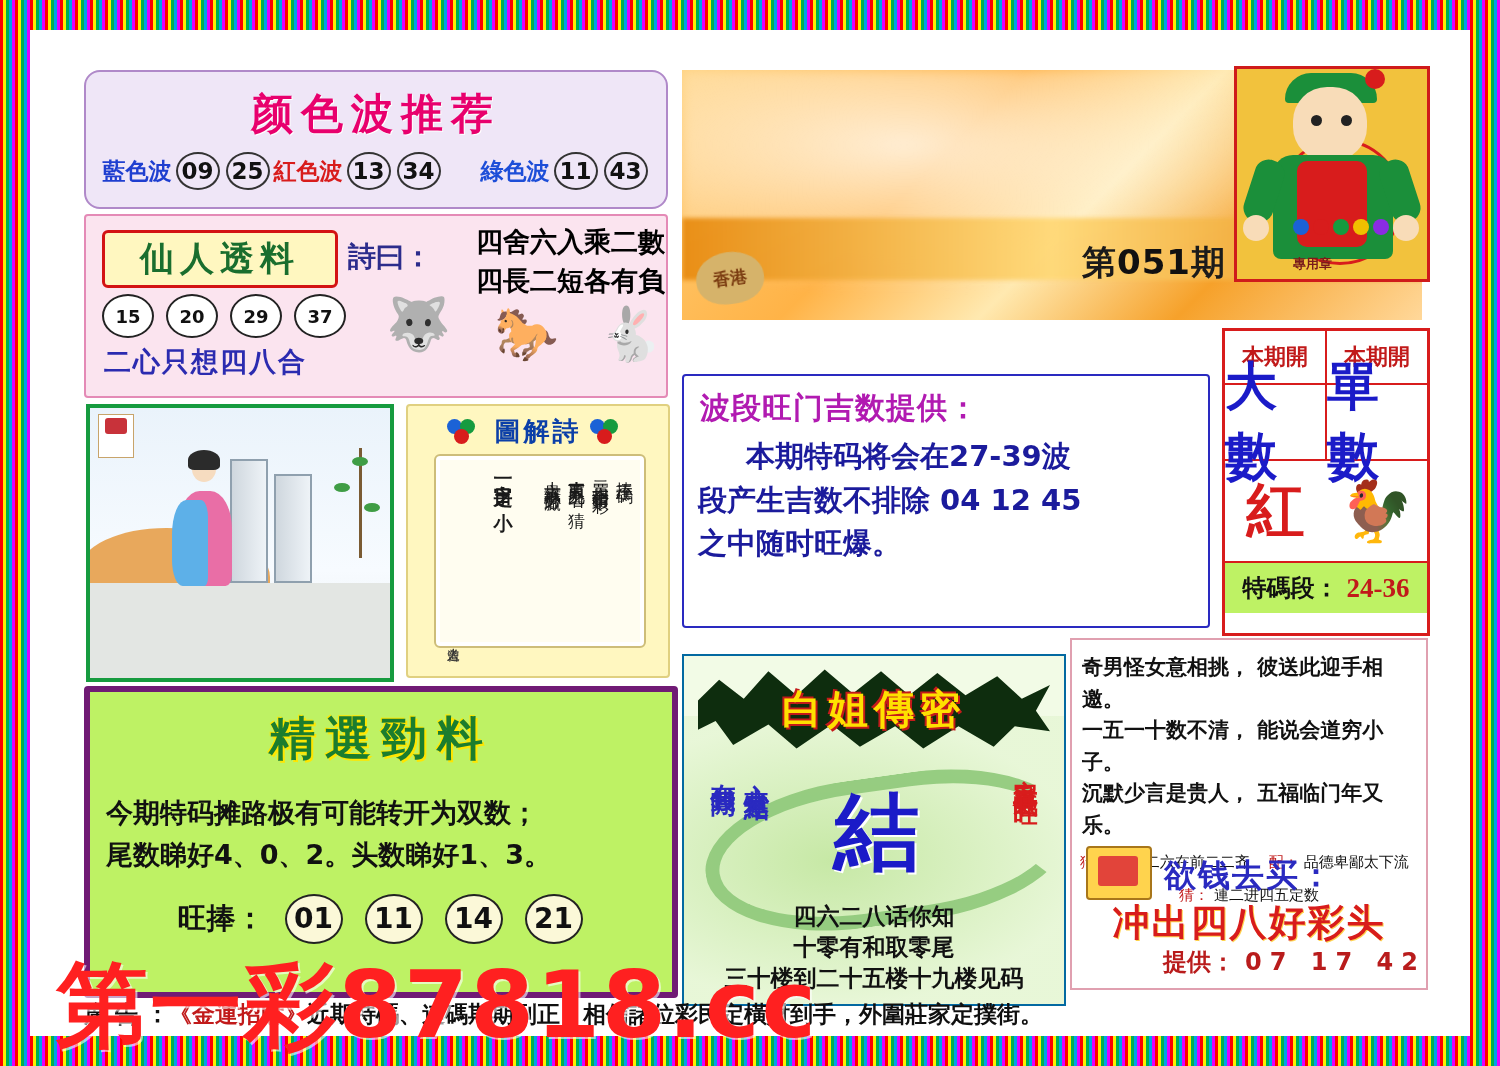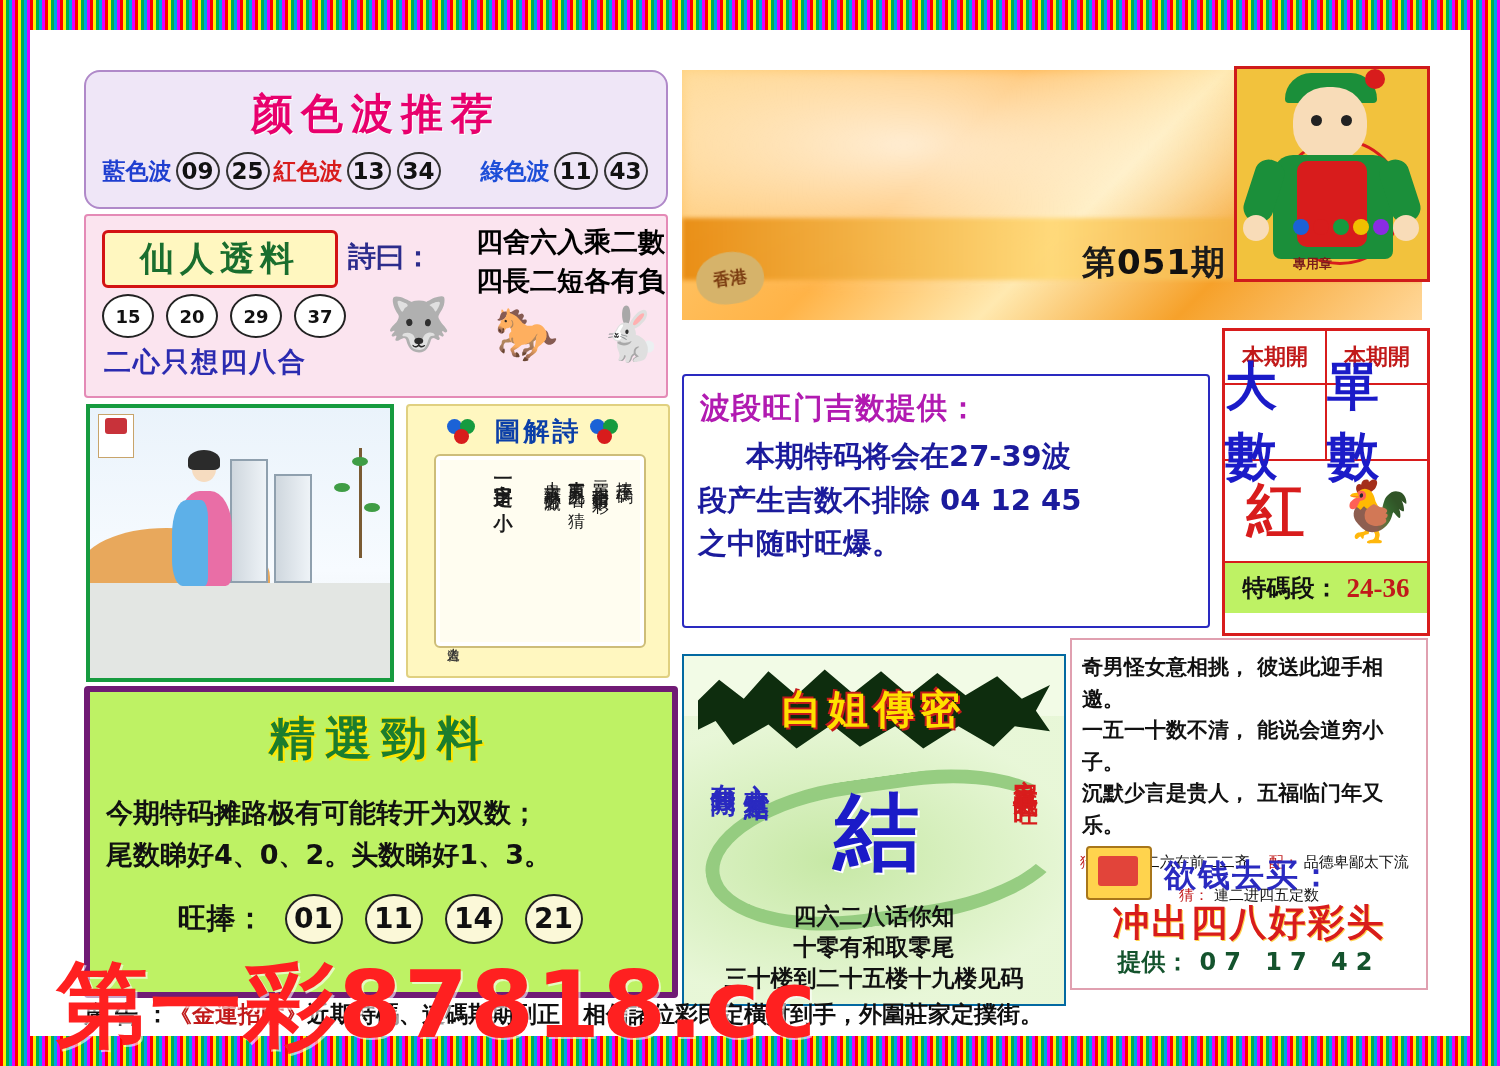--- a/index.html
+++ b/index.html
@@ -309,21 +309,21 @@
   .money-icon .h{position:absolute;left:10px;top:8px;width:40px;height:30px;background:#e2443a;border-radius:3px;}
   .rp-buy{
     position:absolute;left:92px;top:214px;font-size:32px;font-weight:bold;color:#2a2ac0;letter-spacing:2px;
   }
   .rp-slogan{
     position:absolute;left:0;right:0;top:258px;text-align:center;
     font-size:37px;font-weight:bold;color:#d81c1c;letter-spacing:2px;
     text-shadow:1px 1px 0 #ffd34d;
   }
   .rp-provide{
-    position:absolute;left:0;right:0;bottom:10px;text-align:center;font-size:24px;font-weight:bold;color:#14532d;
+    position:absolute;left:0;right:0;bottom:10px;text-align:right;font-size:24px;font-weight:bold;color:#b91c1c;
   }
   .rp-provide .n{letter-spacing:8px;margin-left:10px;}
 
   
   .marquee{
     position:absolute;left:38px;top:950px;width:1340px;height:40px;
     display:flex;align-items:center;
     font-size:23px;color:#0f0f0f;font-weight:bold;white-space:nowrap;
   }
   .marquee .rd{color:#c11a1a;}

